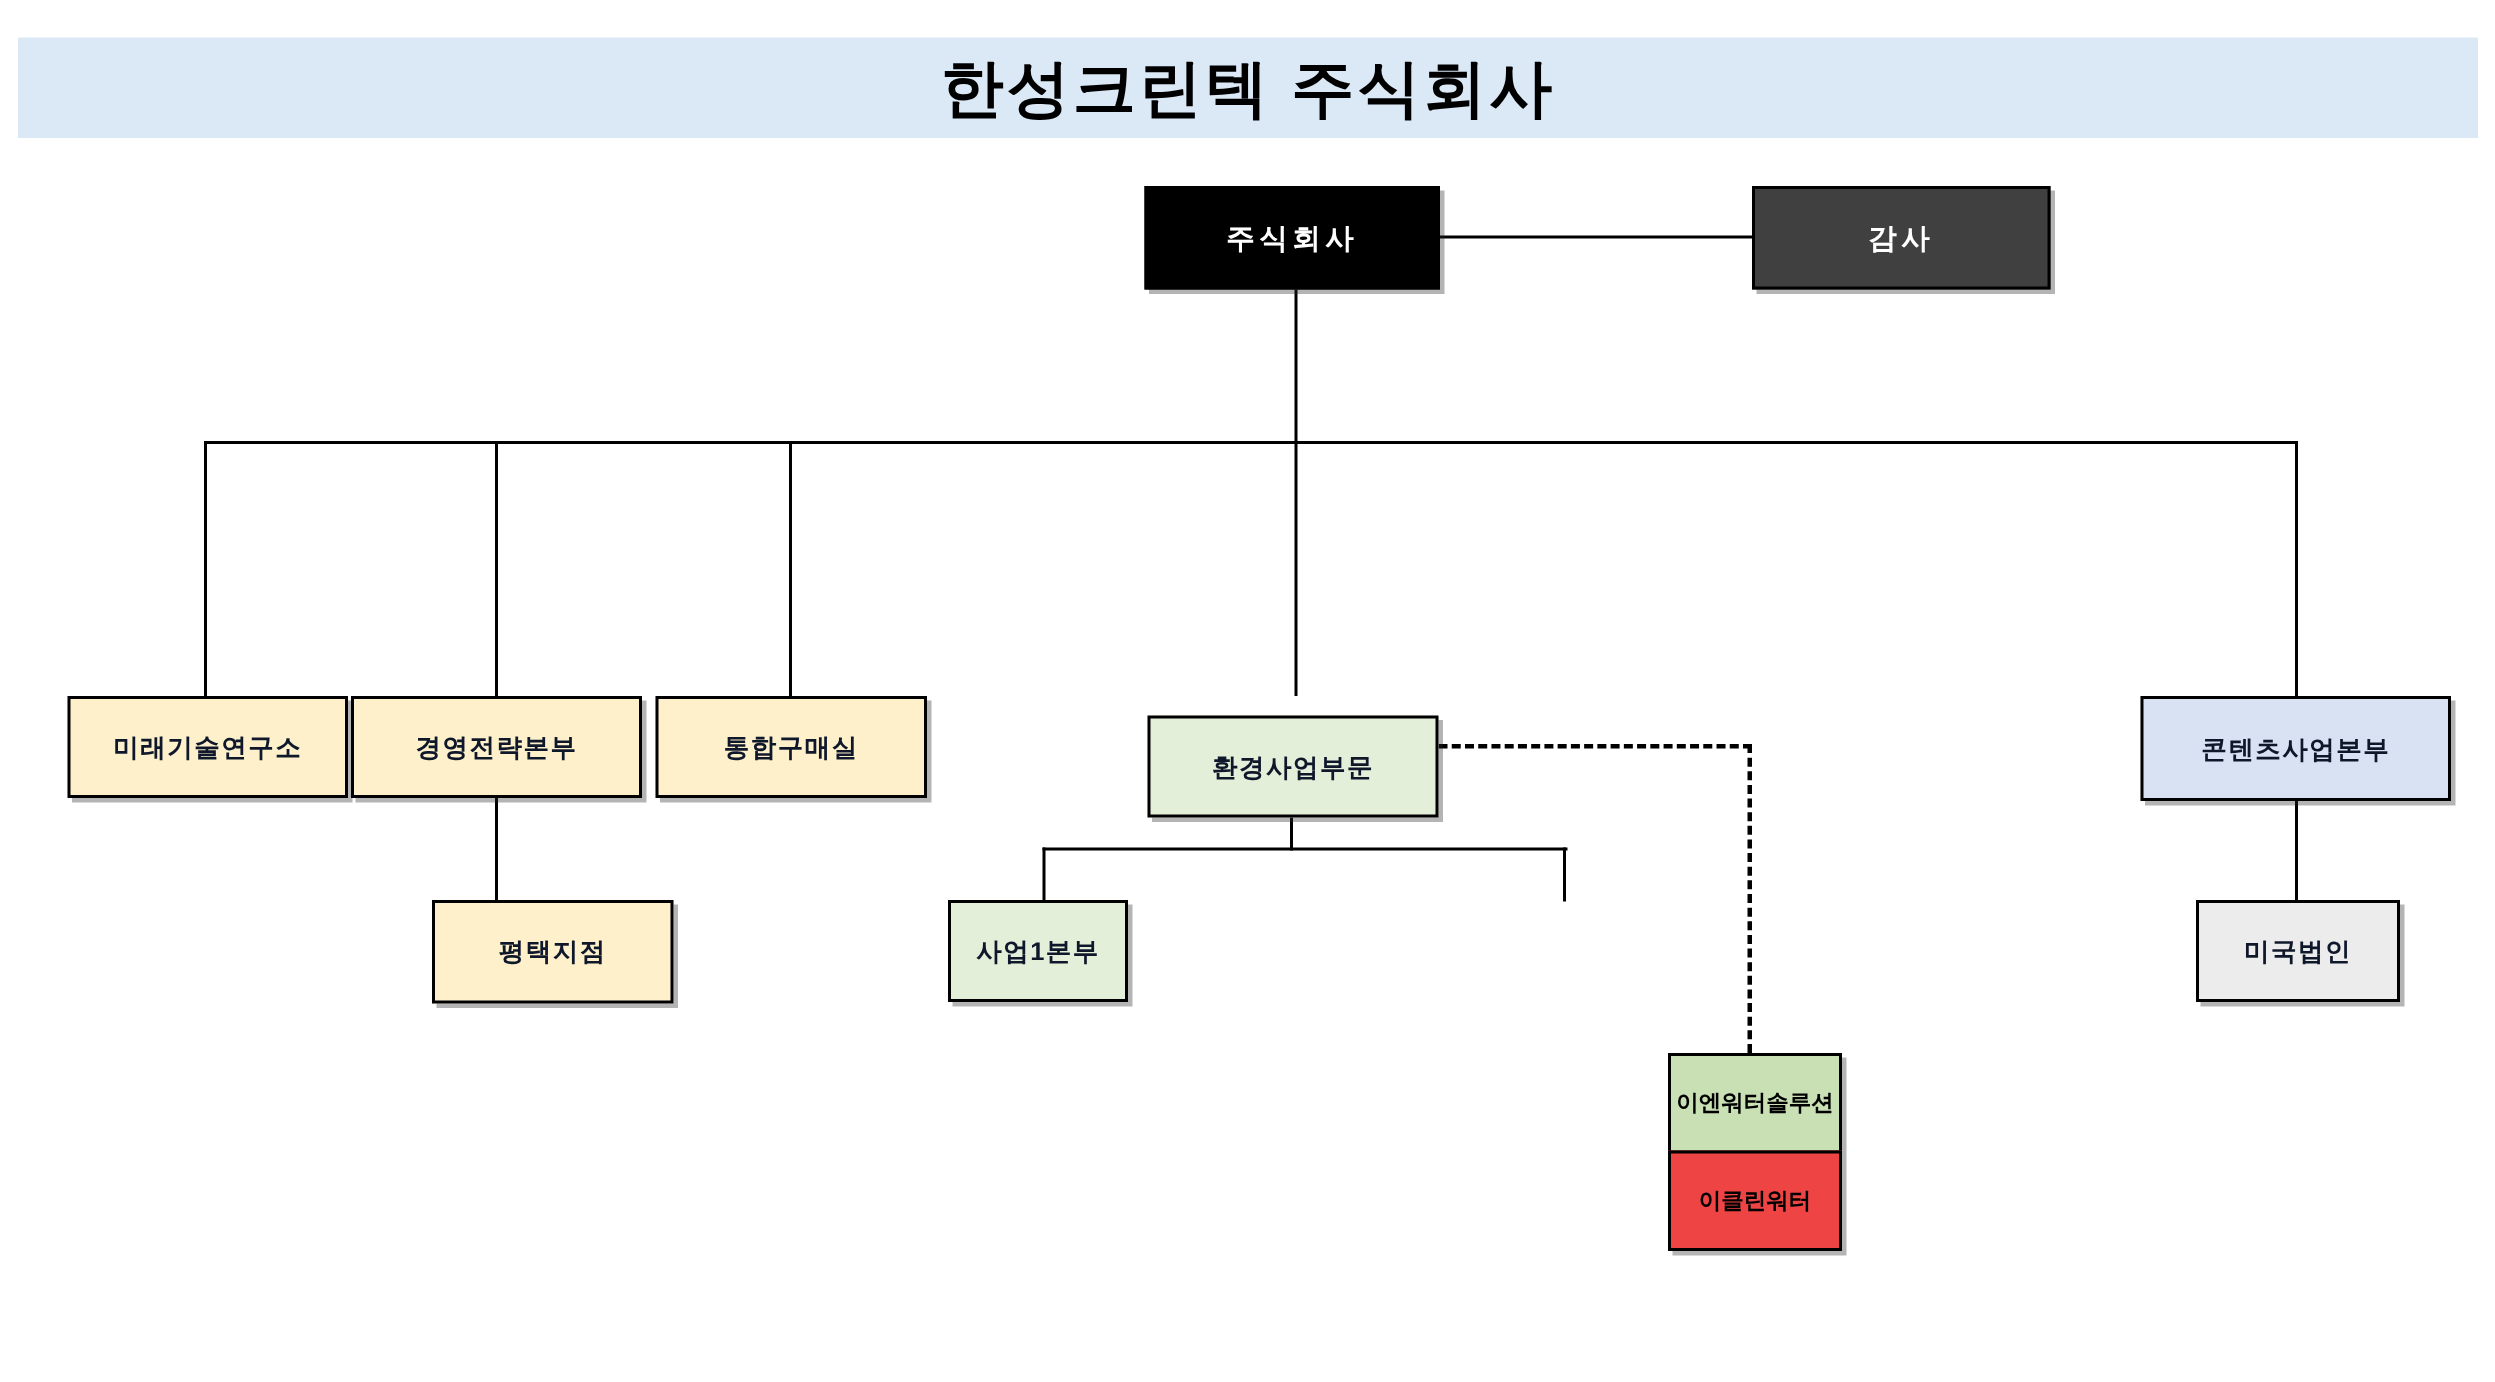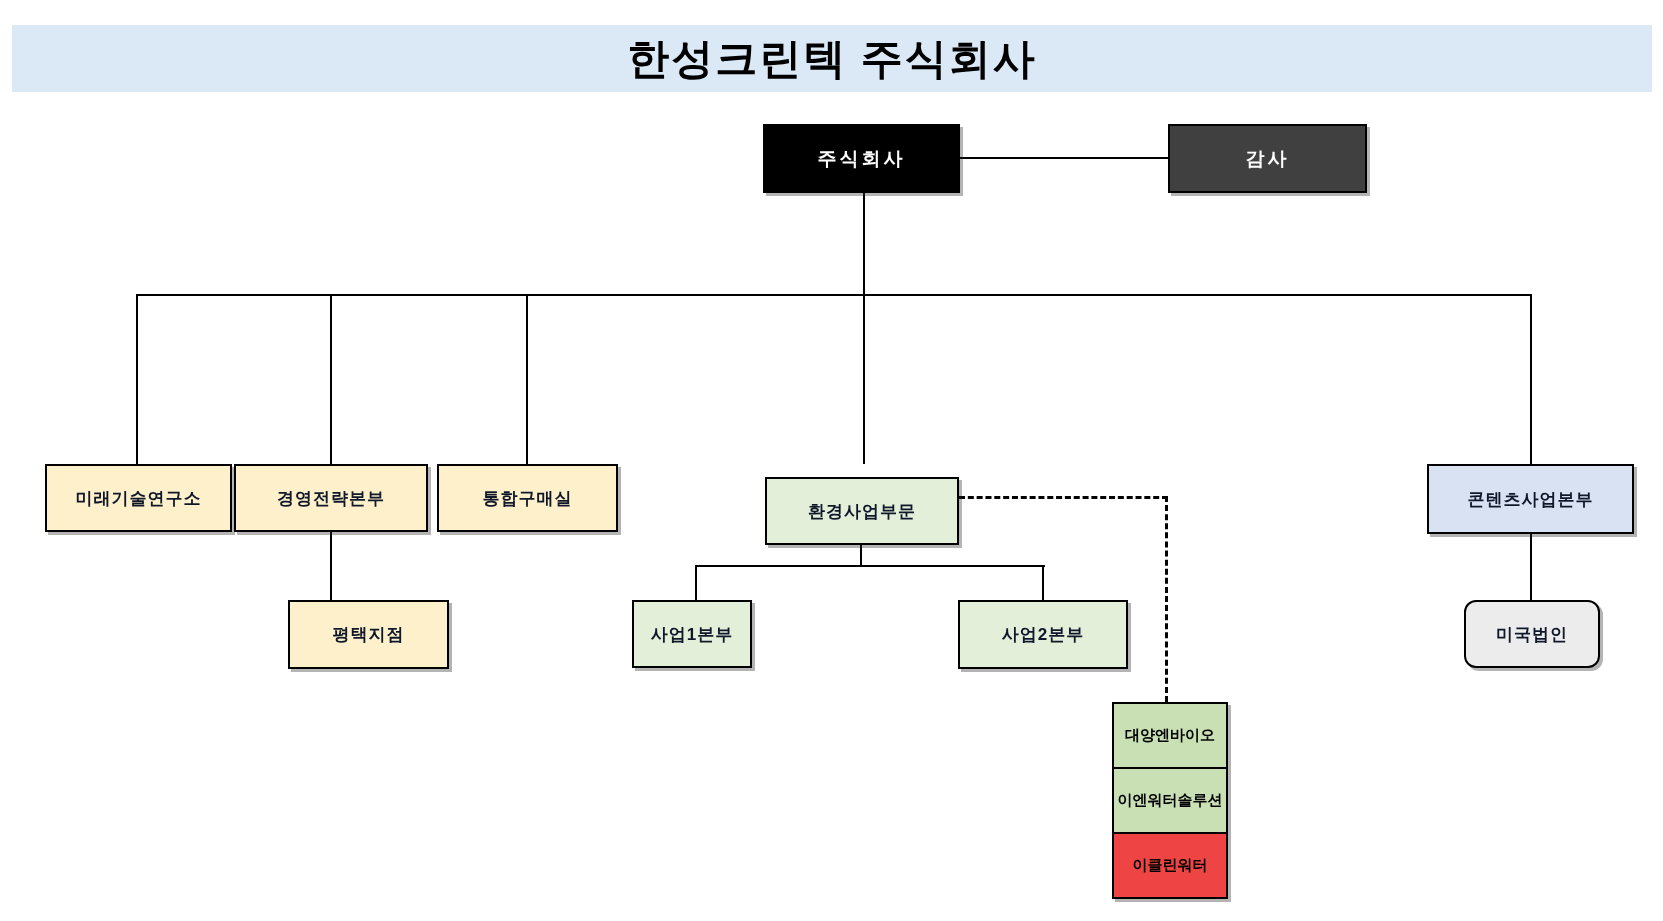--- a/index.html
+++ b/index.html
@@ -39,21 +39,21 @@
   .n-ceo         { left: 763px;  top: 124px; width: 197px; height: 69px; }
   .n-auditor     { left: 1168px; top: 124px; width: 199px; height: 69px; }
   .n-research    { left: 45px;   top: 464px; width: 187px; height: 68px; }
   .n-strategy    { left: 234px;  top: 464px; width: 194px; height: 68px; }
   .n-purchasing  { left: 437px;  top: 464px; width: 181px; height: 68px; }
   .n-environment { left: 765px;  top: 464px; width: 194px; height: 68px; margin-top: 13px; }
   .n-contents    { left: 1427px; top: 464px; width: 207px; height: 70px; }
   .n-pyeongtaek  { left: 252px;  top: 600px; width: 161px; height: 69px; }
   .n-biz1        { left: 632px;  top: 600px; width: 120px; height: 68px; }
   .n-biz2        { left: 958px;  top: 600px; width: 170px; height: 69px; }
-  .n-us          { left: 1464px; top: 600px; width: 136px; height: 68px; border-radius: 12px; }
+  .n-us          { left: 1464px; top: 600px; width: 136px; height: 68px; }
   
   .stack {
     position: absolute;
     left: 1112px; top: 702px; width: 116px;
     box-shadow: 3px 3px 0 rgba(40,40,40,0.35);
   }
   .stack .cell {
     box-sizing: border-box;
     width: 116px; height: 67px;
     border: 2px solid #000000;
@@ -134,31 +134,25 @@
   <div class="node n-contents" style="background: rgb(217, 226, 243);">
     <span>콘텐츠사업본부</span>
   </div>
 
   <div class="node n-pyeongtaek" style="background: rgb(253, 240, 203); margin-left: 36px;">
     <span>평택지점</span>
   </div>
   <div class="node n-biz1" style="background: rgb(227, 239, 217);">
     <span>사업1본부</span>
   </div>
-  <div class="node n-biz2" style="background: rgb(227, 239, 217);">
-    <span>사업2본부</span>
-  </div>
   <div class="node n-us" style="background: rgb(236, 236, 236);">
     <span>미국법인</span>
   </div>
 
   <div class="stack">
-    <div class="cell" style="background: rgb(200, 224, 180);">
-      <span>대양엔바이오</span>
-    </div>
     <div class="cell" style="background: rgb(200, 224, 180);">
       <span>이엔워터솔루션</span>
     </div>
     <div class="cell" style="background: #ef4444;">
       <span>이클린워터</span>
     </div>
   </div>
 
 </div>
 

